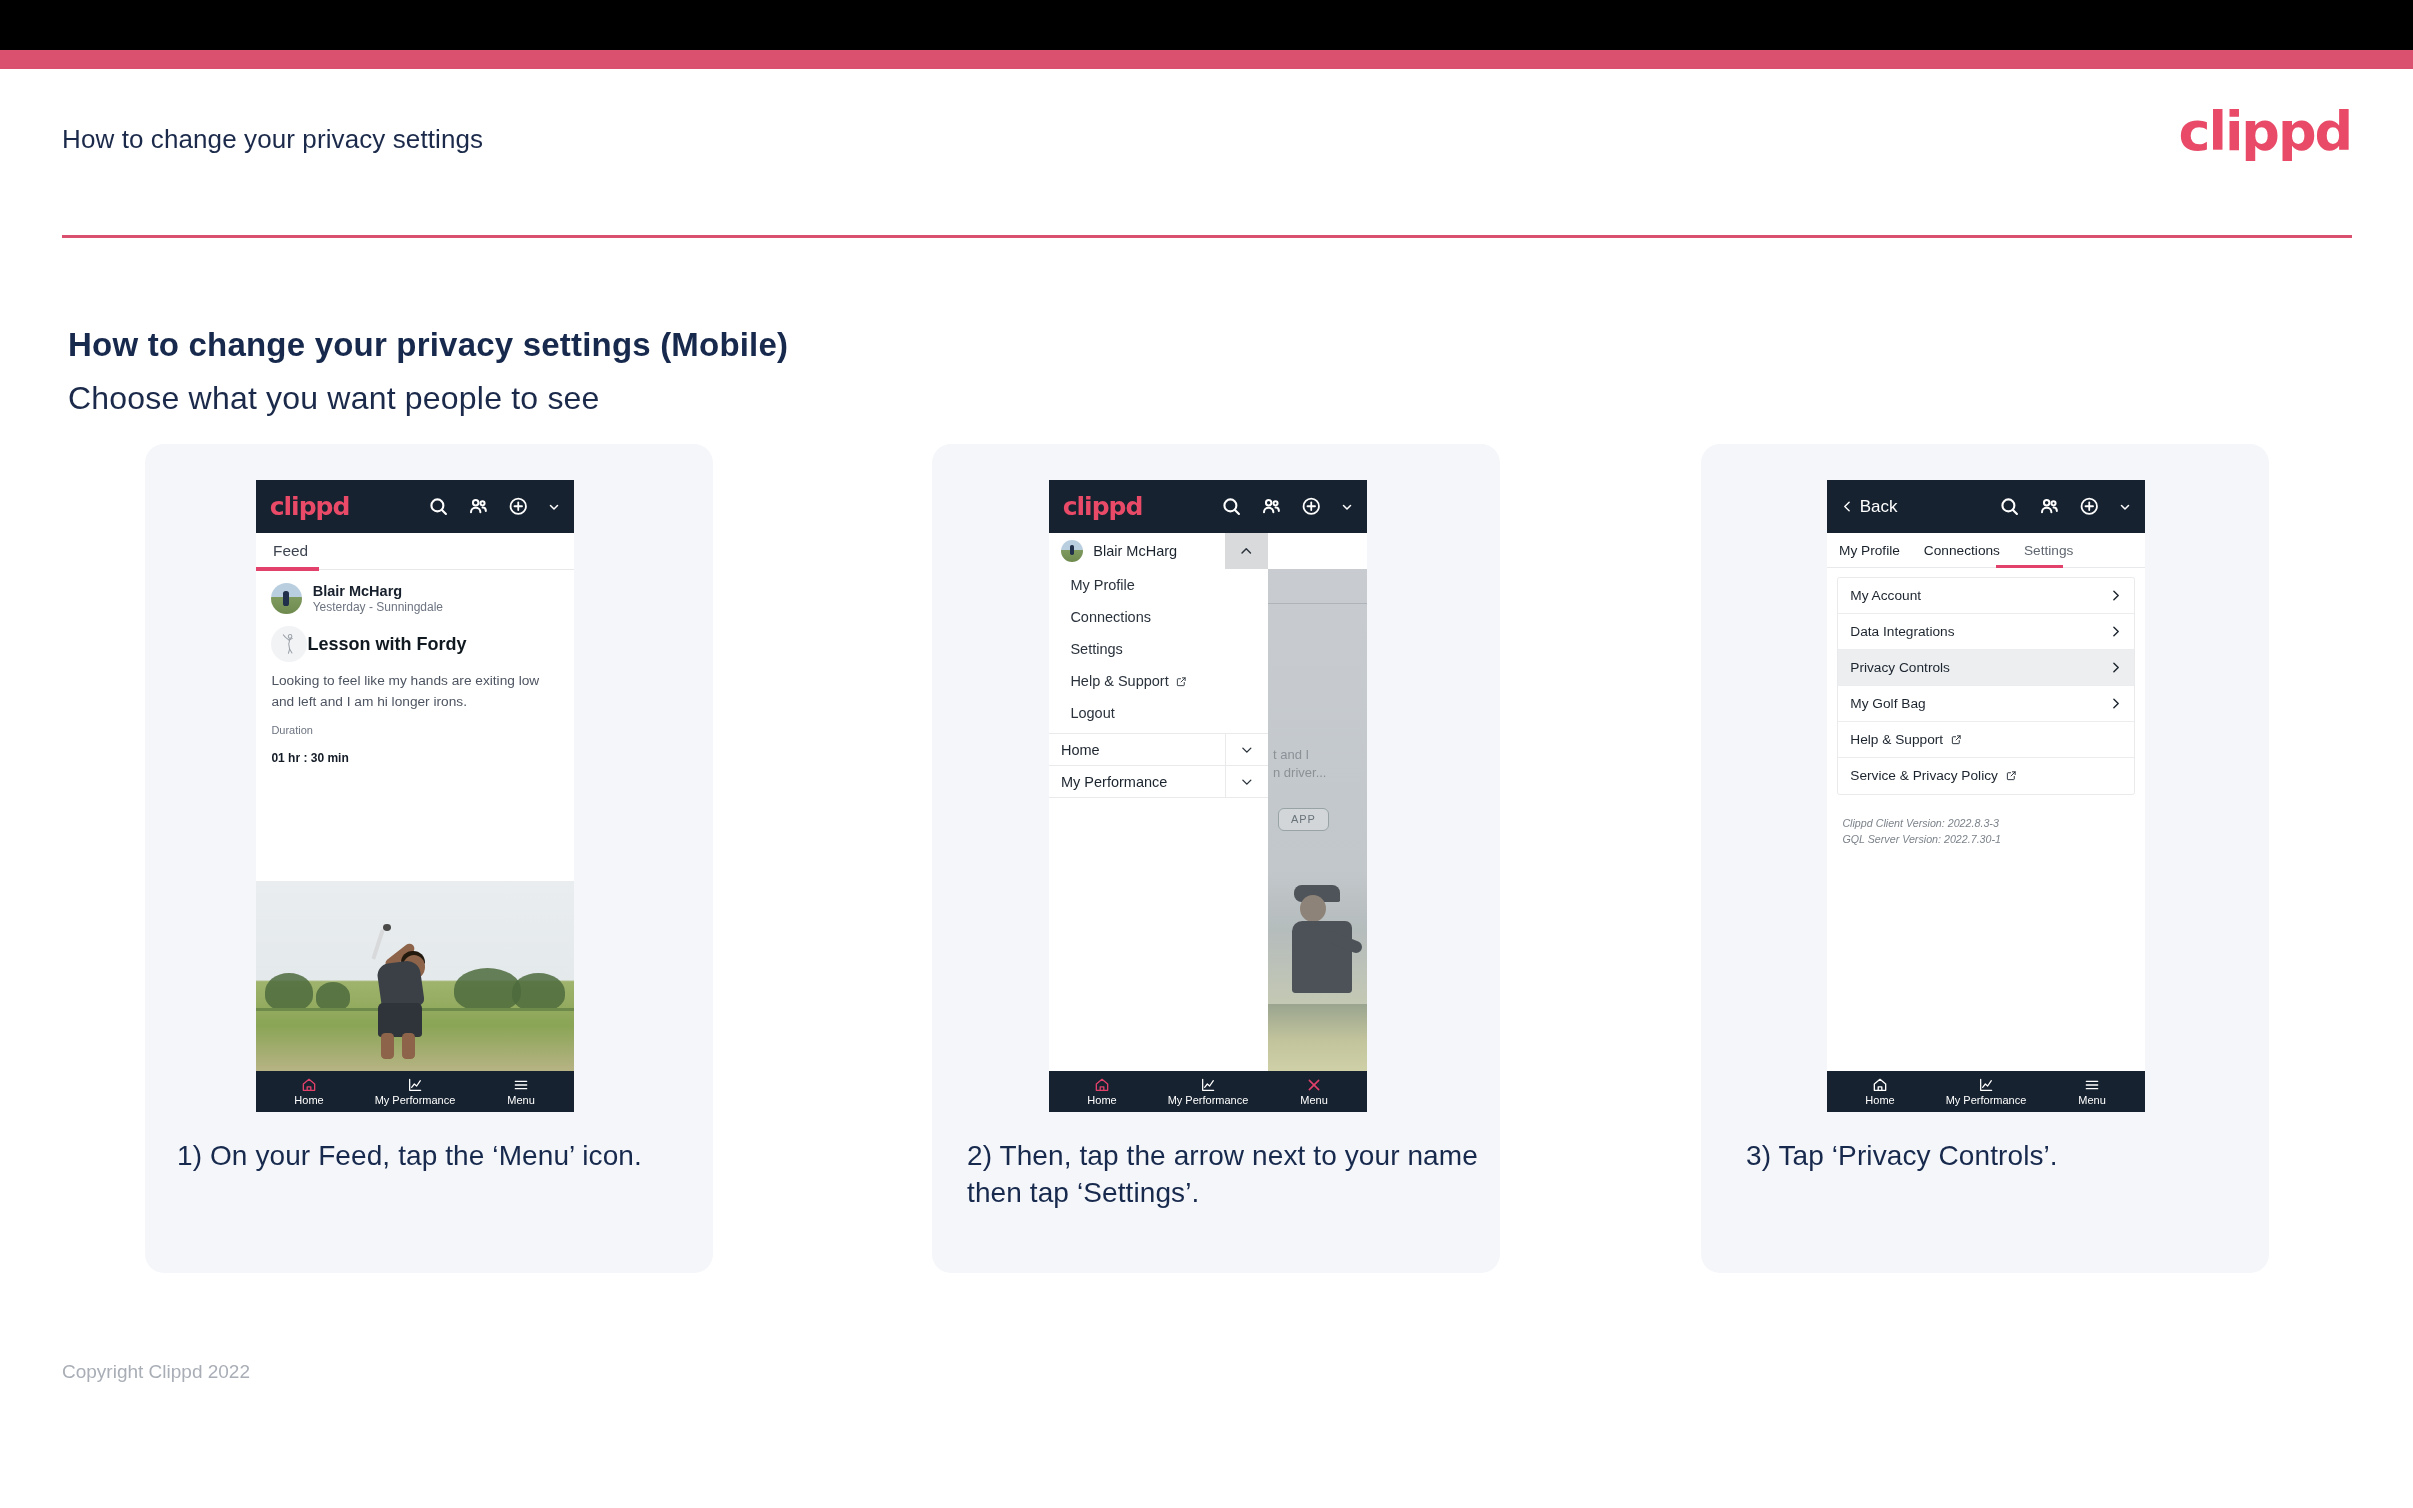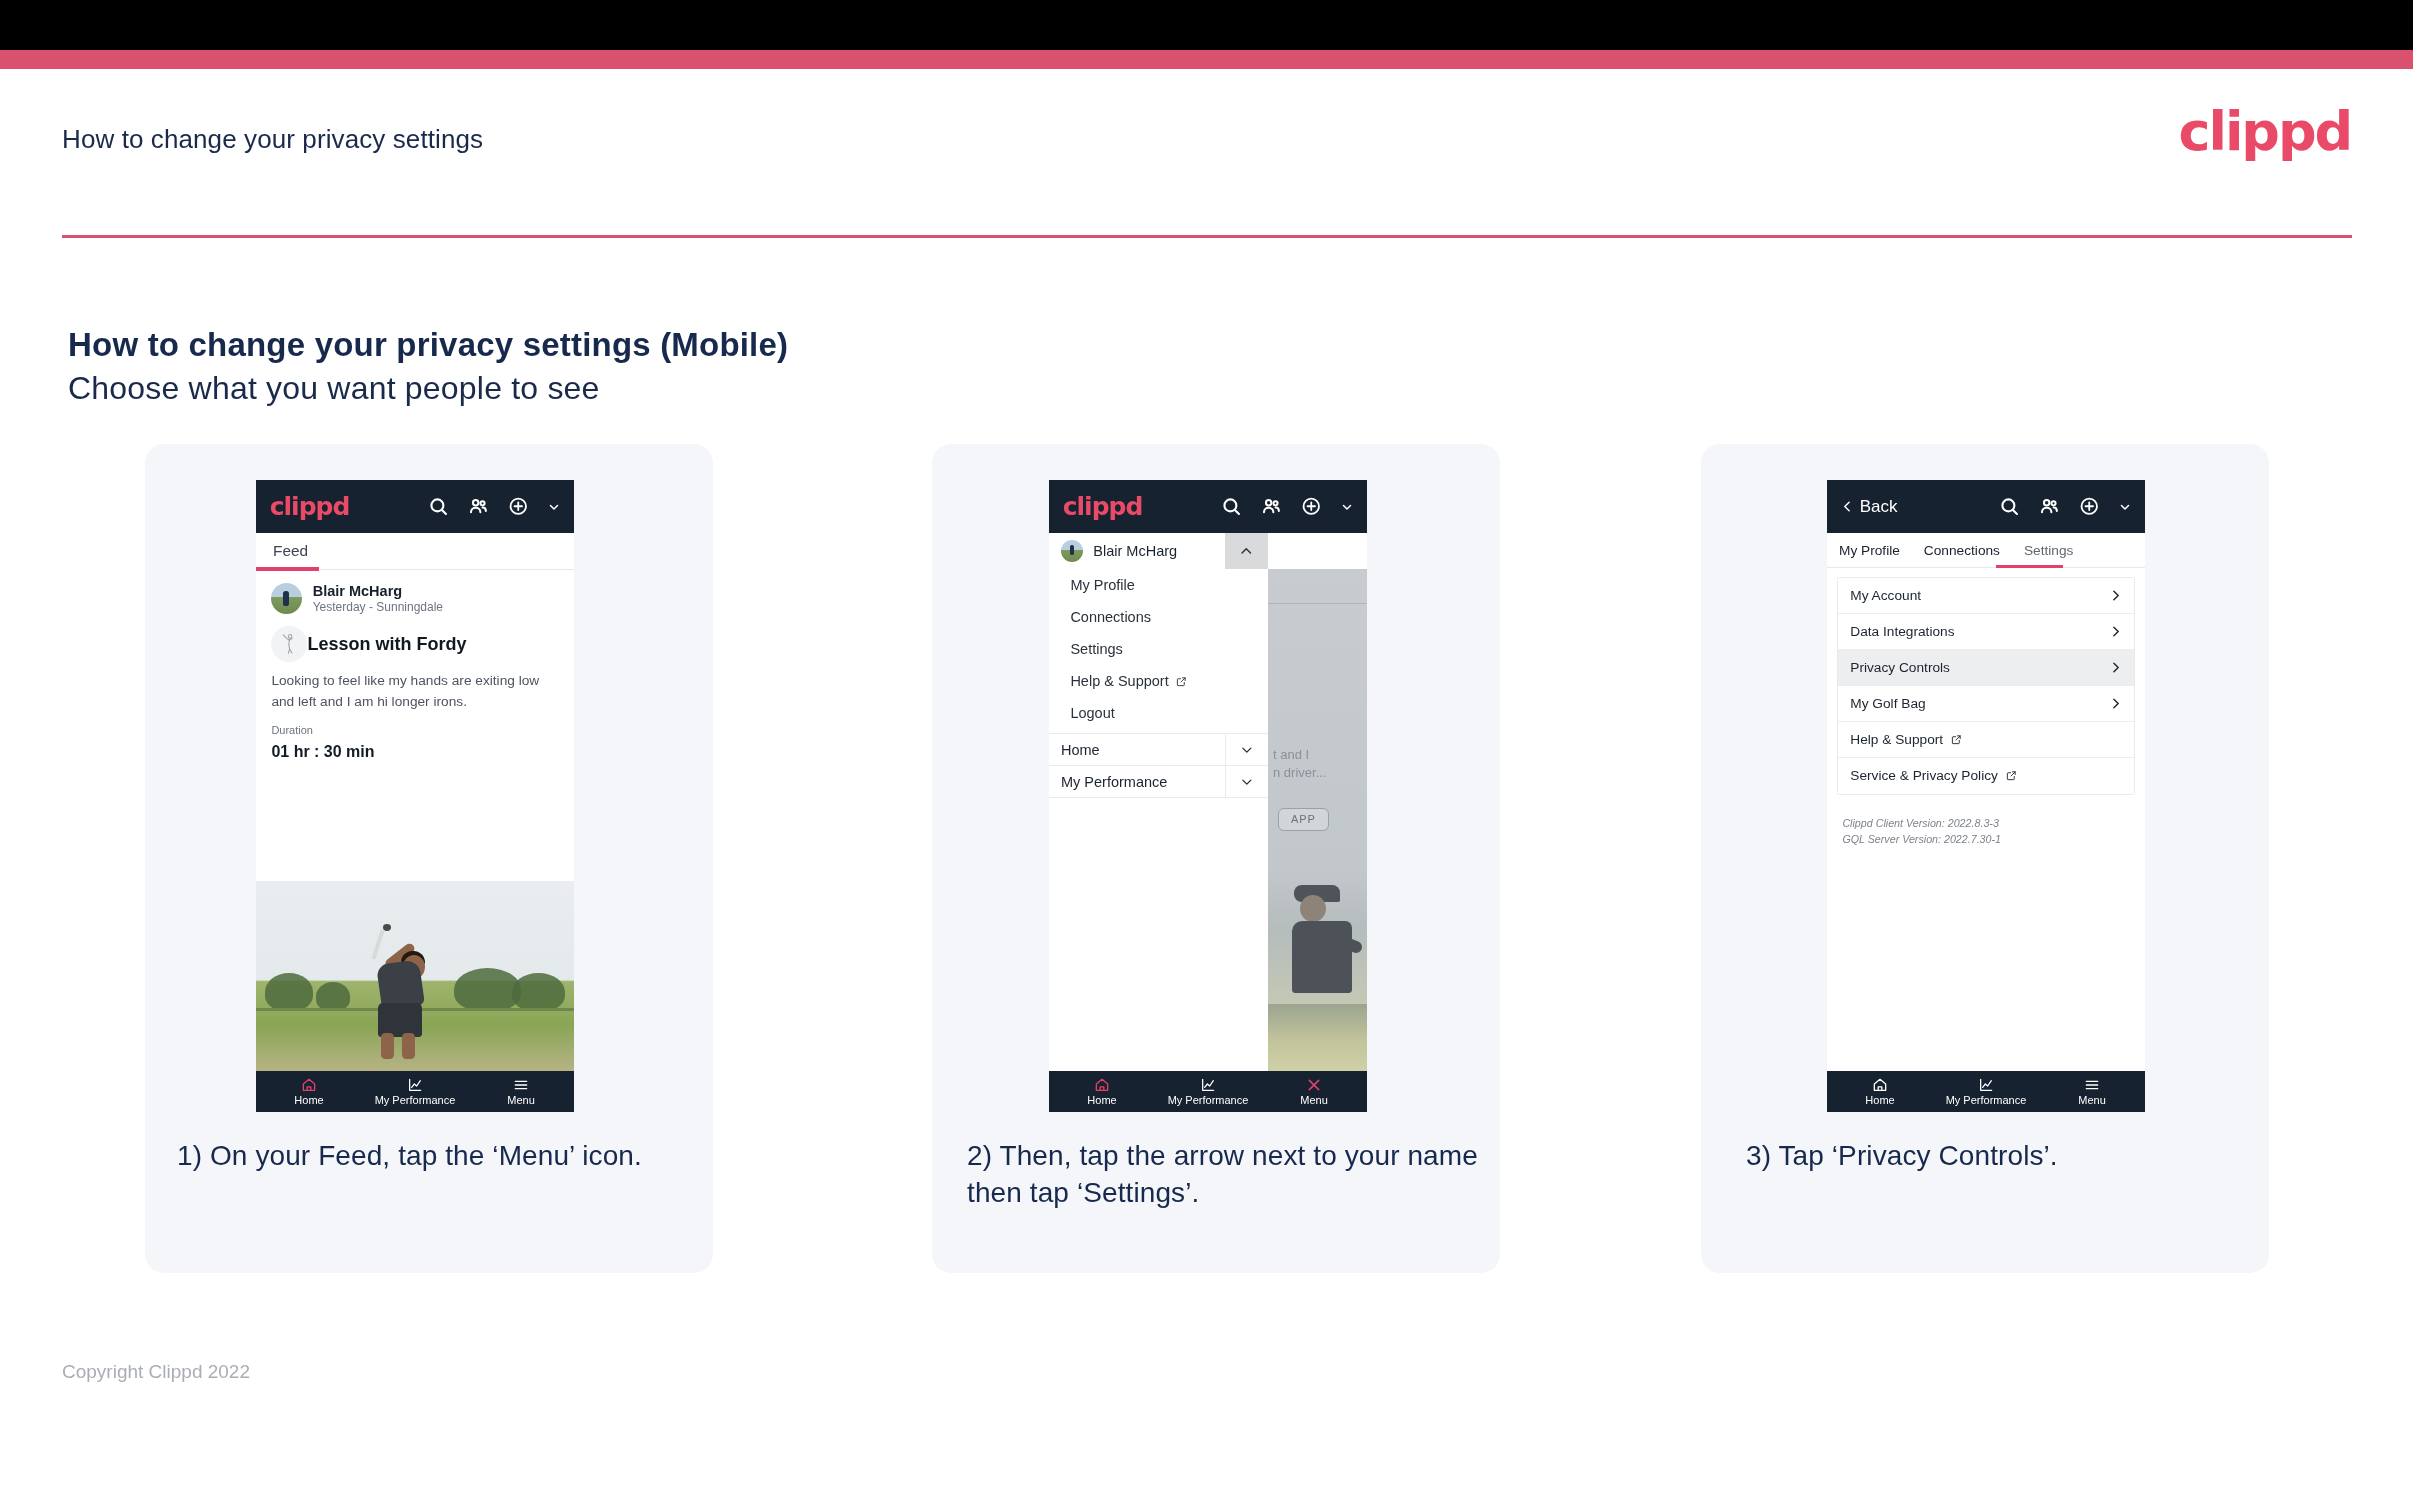--- a/index.html
+++ b/index.html
@@ -29,21 +29,21 @@
   .header-rule {
     position:absolute; left:62px; top:167px; width:2290px; height:2.6px; background:#d9516f;
   }
 
   
   .main-title {
     position:absolute; left:68px; top:326px;
     font-size:33px; font-weight:700; color:#17294d; letter-spacing:0.2px;
   }
   .main-sub {
-    position:absolute; left:68px; top:370px;
+    position:absolute; left:68px; top:380px;
     font-size:32px; font-weight:400; color:#1b2a4a; letter-spacing:0.2px;
   }
 
   
   .card {
     position:absolute; top:444px; width:568px; height:829px;
     background:#f4f6f9; border-radius:19px;
   }
   #card-1 { left:145px; }
   #card-2 { left:932px; }
@@ -105,21 +105,21 @@
 
   .lesson-row { display:flex; align-items:center; margin-top:10.3px; }
   .lesson-badge {
     width:36px; height:36px; border-radius:50%; background:#f2f3f5;
     display:flex; align-items:center; justify-content:center; flex:none;
   }
   .lesson-title { font-size:18px; font-weight:700; color:#101820; }
 
   .post-body { font-size:13.7px; color:#4d5461; line-height:1.5; margin-top:9.4px; }
   .dur-label { font-size:11px; color:#6d7480; margin-top:11px; }
-  .dur-value { font-size:16px; font-weight:700; color:#131b26; margin-top:7px; }
+  .dur-value { font-size:12px; font-weight:700; color:#131b26; margin-top:15px; }
 
   
   .photo {
     position:absolute; left:0; bottom:41px; width:318px; height:190px; overflow:hidden;
     background:linear-gradient(#e9edef 0%, #e4e9ec 52%, #9fb36c 53%, #8aa556 76%, #b7b384 100%);
   }
   .photo .tree {
     position:absolute; bottom:60px; height:38px; border-radius:50% 50% 40% 40%;
     background:#4d6b3d; opacity:.85;
   }

